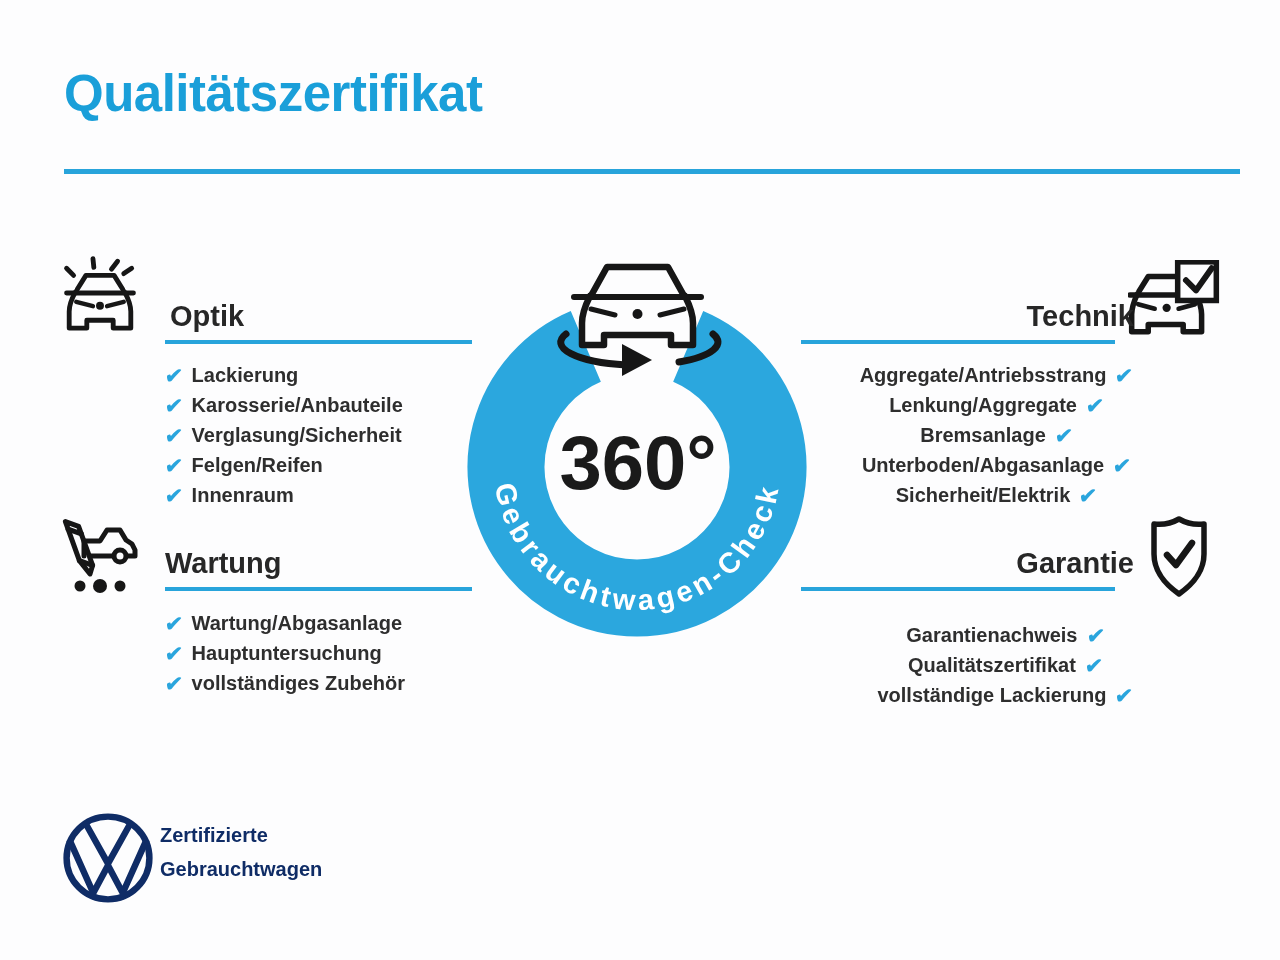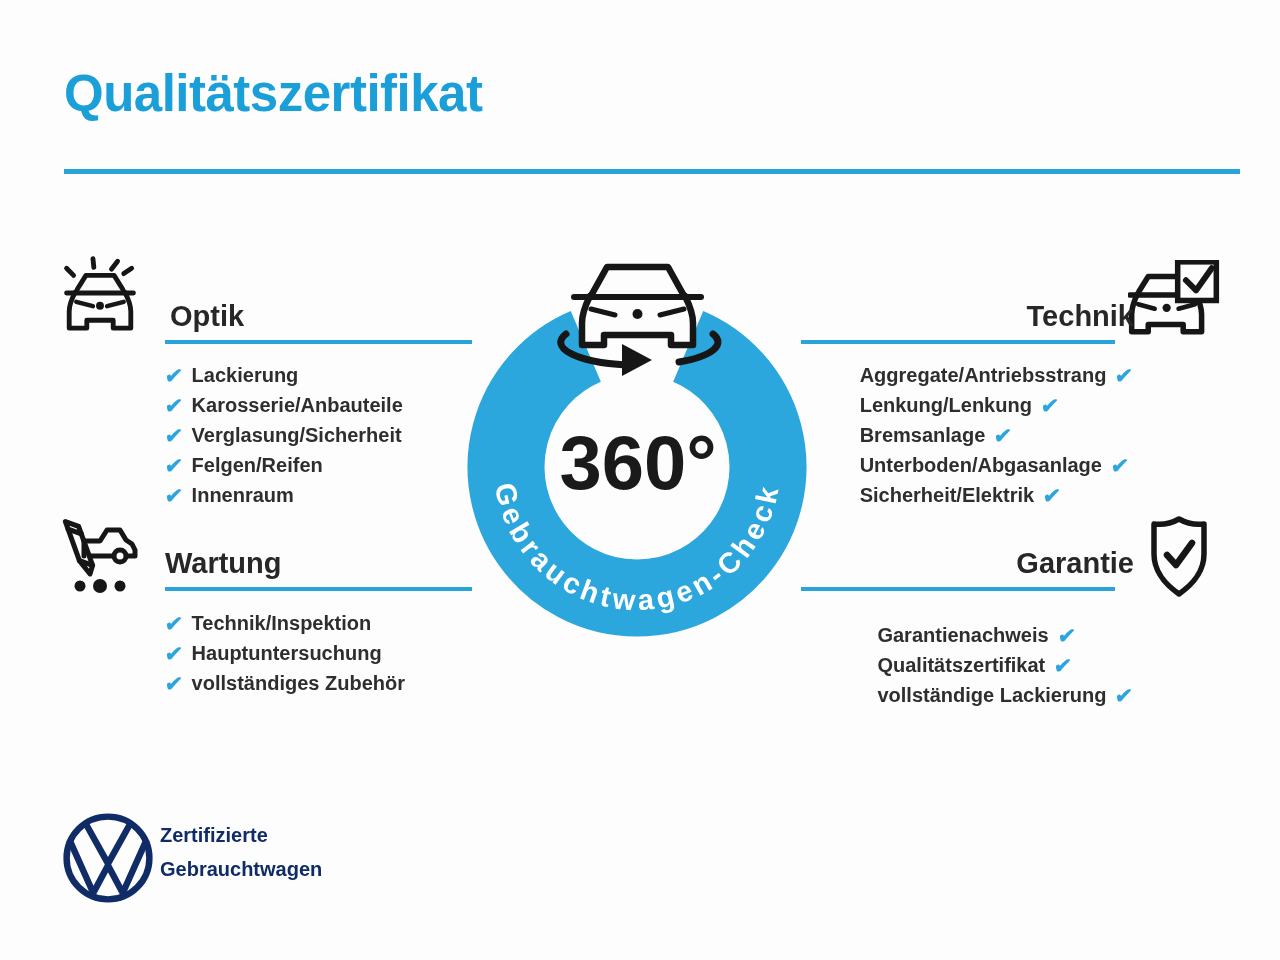--- a/index.html
+++ b/index.html
@@ -21,21 +21,21 @@
   }
   .section-title {
     position:absolute; font-size:29px; font-weight:bold; color:#272727;
   }
   .section-line { position:absolute; height:4px; background:#28a4db; }
   .checklist { position:absolute; }
   .check-item {
     display:flex; align-items:center; height:30px;
     font-size:20px; font-weight:bold; color:#2e2e2e; white-space:nowrap;
   }
-  .checklist.right .check-item { justify-content:flex-start; }
+  .checklist.right .check-item { justify-content:center; }
   .check-glyph {
     color:#2aa5dd; font-size:21px; line-height:1;
     transform:skewX(-6deg);
   }
   .checklist.left  .check-glyph { margin-right:9px; }
   .checklist.right .check-glyph { margin-left:9px; }
   svg { position:absolute; }
   .ring-arc { fill:none; stroke:#2ba7de; stroke-width:77; }
   .ring-label { font-family:"Liberation Sans", sans-serif; font-weight:bold;
     font-size:29px; fill:#ffffff; letter-spacing:4px; }
@@ -110,21 +110,21 @@
   </svg>
 
   <div class="section-title" style="right:166px; top:300px;">Technik</div>
   <div class="section-line" style="left:801px; top:340px; width:314px;"></div>
   <div class="checklist right" style="right:167px; top:360px;">
     <div class="check-item">
         <span>Aggregate/Antriebsstrang</span>
         <span class="check-glyph">✔</span>
       </div>
     <div class="check-item">
-        <span>Lenkung/Lenkung</span>
+        <span>Lenkung/Aggregate</span>
         <span class="check-glyph">✔</span>
       </div>
     <div class="check-item">
         <span>Bremsanlage</span>
         <span class="check-glyph">✔</span>
       </div>
     <div class="check-item">
         <span>Unterboden/Abgasanlage</span>
         <span class="check-glyph">✔</span>
       </div>
@@ -146,21 +146,21 @@
     <circle cx="24" cy="72" r="5.5" fill="#161616"></circle>
     <circle cx="44" cy="72" r="7" fill="#161616"></circle>
     <circle cx="64" cy="72" r="5.5" fill="#161616"></circle>
   </svg>
 
   <div class="section-title" style="left:165px; top:547px;">Wartung</div>
   <div class="section-line" style="left:165px; top:587px; width:307px;"></div>
   <div class="checklist left" style="left:165px; top:608px;">
     <div class="check-item">
         <span class="check-glyph">✔</span>
-        <span>Technik/Inspektion</span>
+        <span>Wartung/Abgasanlage</span>
       </div>
     <div class="check-item">
         <span class="check-glyph">✔</span>
         <span>Hauptuntersuchung</span>
       </div>
     <div class="check-item">
         <span class="check-glyph">✔</span>
         <span>vollständiges Zubehör</span>
       </div>
   </div>

